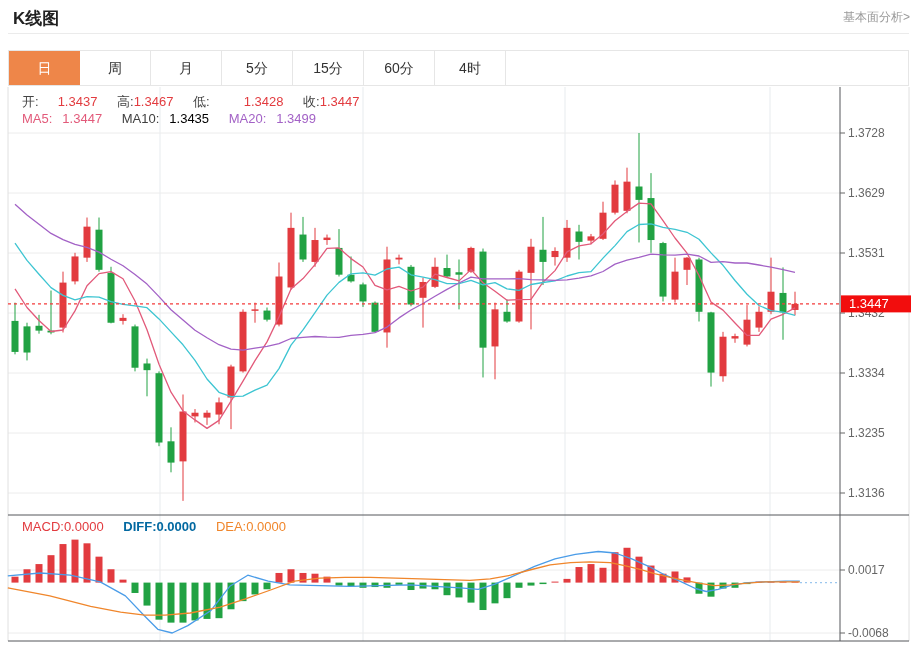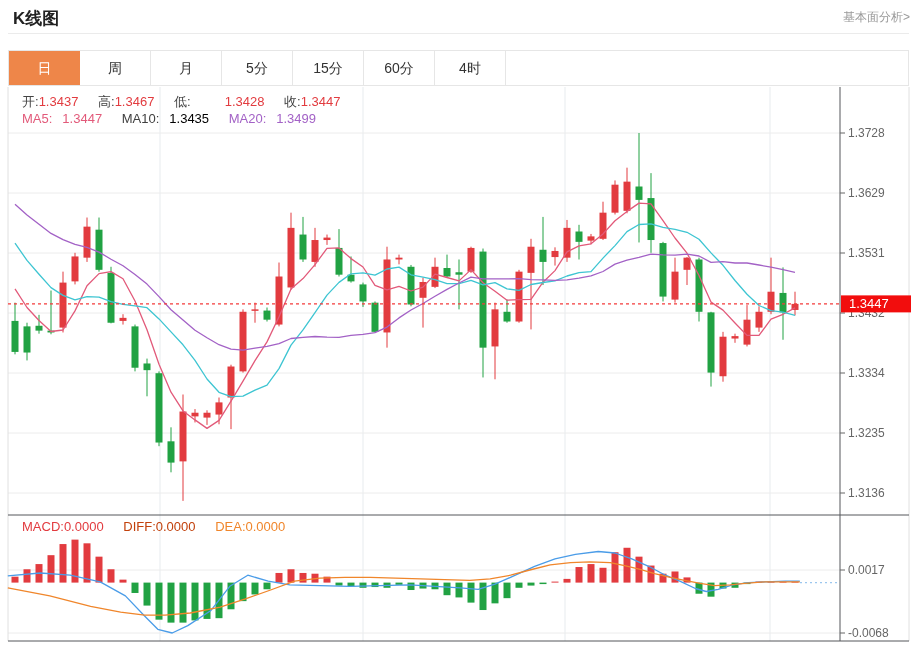--- a/index.html
+++ b/index.html
@@ -280,31 +280,31 @@
       <polyline points="7.8,575.9 40.2,573.0 70.2,575.2 100.2,581.9 125.4,595.9 144.6,616.0 157.8,629.3 172.2,633.0 187.8,625.6 210.6,610.8 229.8,586.3 247.8,575.2 268.2,581.1 289.8,584.8 319.8,585.6 349.8,586.3 379.8,585.6 409.8,584.8 435.0,586.3 460.2,587.8 478.2,589.3 495.0,584.1 515.4,575.2 534.6,566.3 555.0,558.9 575.4,554.4 598.2,551.5 615.0,553.0 631.8,558.9 648.6,566.3 665.4,575.2 679.8,581.1 695.4,588.5 706.2,591.5 718.2,589.3 732.6,584.8 748.2,582.6 765.0,581.9 785.4,581.1 799.8,581.1" fill="none" stroke="#4a9ce8" stroke-width="1.3" stroke-linejoin="round"></polyline>
       <polyline points="7.8,587.8 49.8,595.9 90.6,606.3 120.6,612.2 144.6,615.2 165.0,615.2 190.2,613.0 220.2,607.1 245.4,598.9 270.6,590.0 294.6,581.1 319.8,578.2 345.0,577.4 370.2,577.4 395.4,578.2 420.6,578.9 444.6,579.6 469.8,580.4 490.2,578.9 510.6,575.2 529.8,570.0 550.2,564.8 570.6,562.6 589.8,561.8 610.2,562.6 624.6,565.6 640.2,569.3 654.6,573.7 670.2,577.4 684.6,580.4 700.2,583.3 714.6,585.6 730.2,584.8 744.6,583.3 765.0,581.9 785.4,581.9 799.8,581.9" fill="none" stroke="#f0862b" stroke-width="1.3" stroke-linejoin="round"></polyline>
       <line x1="800" y1="582.6" x2="838" y2="582.6" stroke="#9cc7ee" stroke-width="1.2" stroke-dasharray="2,3"></line>
       <line x1="840" y1="570" x2="845" y2="570" stroke="#666666" stroke-width="1"></line>
       <text x="848" y="574" font-size="12" fill="#666666">0.0017</text>
       <line x1="840" y1="633" x2="845" y2="633" stroke="#666666" stroke-width="1"></line>
       <text x="848" y="637" font-size="12" fill="#666666">-0.0068</text>
     </svg>
 
   <div class="legend-row" style="left:22px;top:93px;">
-    <span class="lbl">开:</span><span style="color: rgb(226, 59, 63);">1.3437</span><span class="gap"></span>
+    <span class="lbl">开:</span><span style="color: rgb(226, 59, 63); margin-left: 19px;">1.3437</span><span class="gap"></span>
     <span class="lbl">高:</span><span style="color: rgb(226, 59, 63); text-align: center;">1.3467</span><span class="gap"></span>
     <span class="lbl">低:</span><span style="color: rgb(226, 59, 63); margin-left: 34px;">1.3428</span><span class="gap"></span>
     <span class="lbl">收:</span><span style="color: rgb(226, 59, 63);">1.3447</span>
   </div>
 
   <div class="legend-row" style="left:22px;top:111px;">
     <span style="color: rgb(226, 90, 122);">MA5:</span><span class="gap-s"></span><span style="color: rgb(226, 90, 122);">1.3447</span><span class="gap"></span>
     <span style="color: #404040; text-align: center;">MA10:</span><span class="gap-s"></span><span style="color: #000000;">1.3435</span><span class="gap"></span>
     <span style="color: rgb(163, 98, 198);">MA20:</span><span class="gap-s"></span><span style="color: rgb(163, 98, 198); margin-top: 44px;">1.3499</span>
   </div>
 
   <div class="legend-row" style="left:22px;top:519px;">
     <span style="color: rgb(226, 59, 63);">MACD:0.0000</span><span class="gap"></span>
-    <span style="color: #c2410c;">DIFF:0.0000</span><span class="gap"></span>
+    <span style="color: #0369a1; font-weight: bold;">DIFF:0.0000</span><span class="gap"></span>
     <span style="color: rgb(240, 134, 43);">DEA:0.0000</span>
   </div>
 
 </div>
 
 </body></html>

